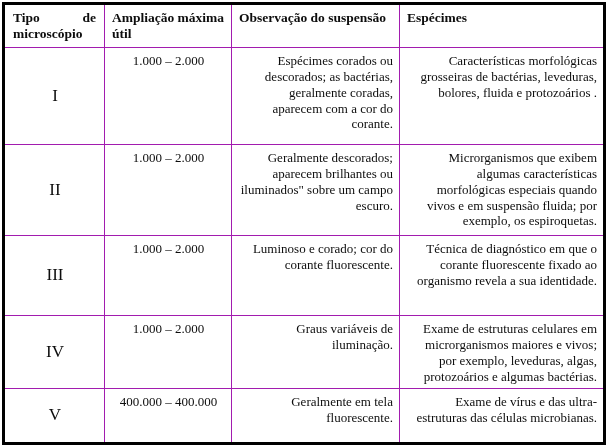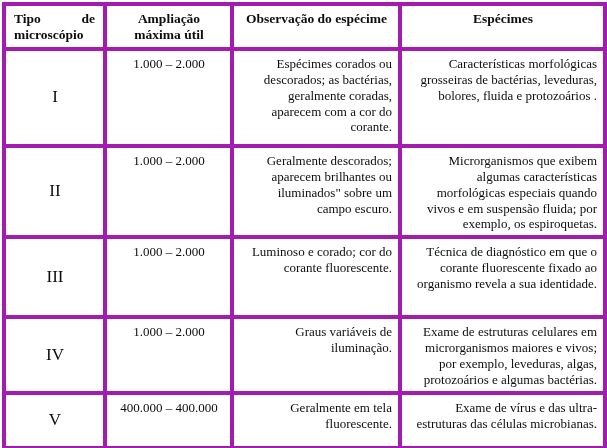--- a/index.html
+++ b/index.html
@@ -19,39 +19,39 @@
   table.spec-table {
     border-collapse: collapse;
     table-layout: fixed;
     width: 601px;
     height: 442px;
     border: 3px solid #000000;
     font-size: 13px;
     line-height: 1.22;
   }
   .spec-table th, .spec-table td {
-    border: 4px solid #a21caf;
+    border: 1px solid #a21caf;
     padding: 3px 6px 3px 7px;
     vertical-align: top;
     box-sizing: border-box;
     overflow: hidden;
   }
   .spec-table th {
     font-weight: bold;
     font-size: 13.5px;
     padding-top: 5px;
   }
   th.h-tipo {
     text-align: justify;
     text-align-last: left;
     padding-left: 8px;
     padding-right: 8px;
   }
   th.h-amp, th.h-obs, th.h-apl {
-    text-align: center;
+    text-align: left;
   }
   td.c-tipo {
     text-align: center;
     vertical-align: middle;
     font-size: 17px;
   }
   td.c-amp {
     text-align: center;
     padding-top: 5px;
     margin-left: 35px;
@@ -69,21 +69,21 @@
     <colgroup>
       <col style="width:101px">
       <col style="width:127px">
       <col style="width:168px">
       <col style="width:205px">
     </colgroup>
     <thead>
       <tr style="height:44px">
         <th class="h-tipo">Tipo de microscópio</th>
         <th class="h-amp">Ampliação máxima útil</th>
-        <th class="h-obs">Observação do espécime</th>
+        <th class="h-obs">Observação do suspensão</th>
         <th class="h-apl">Espécimes</th>
       </tr>
     </thead>
     <tbody>
       <tr style="height:97px">
         <td class="c-tipo">I</td>
         <td class="c-amp">1.000 – 2.000</td>
         <td class="c-obs">Espécimes corados ou descorados; as bactérias, geralmente coradas, aparecem com a cor do corante.</td>
         <td class="c-apl">Características morfológicas grosseiras de bactérias, leveduras, bolores, fluida e protozoários .</td>
       </tr>

